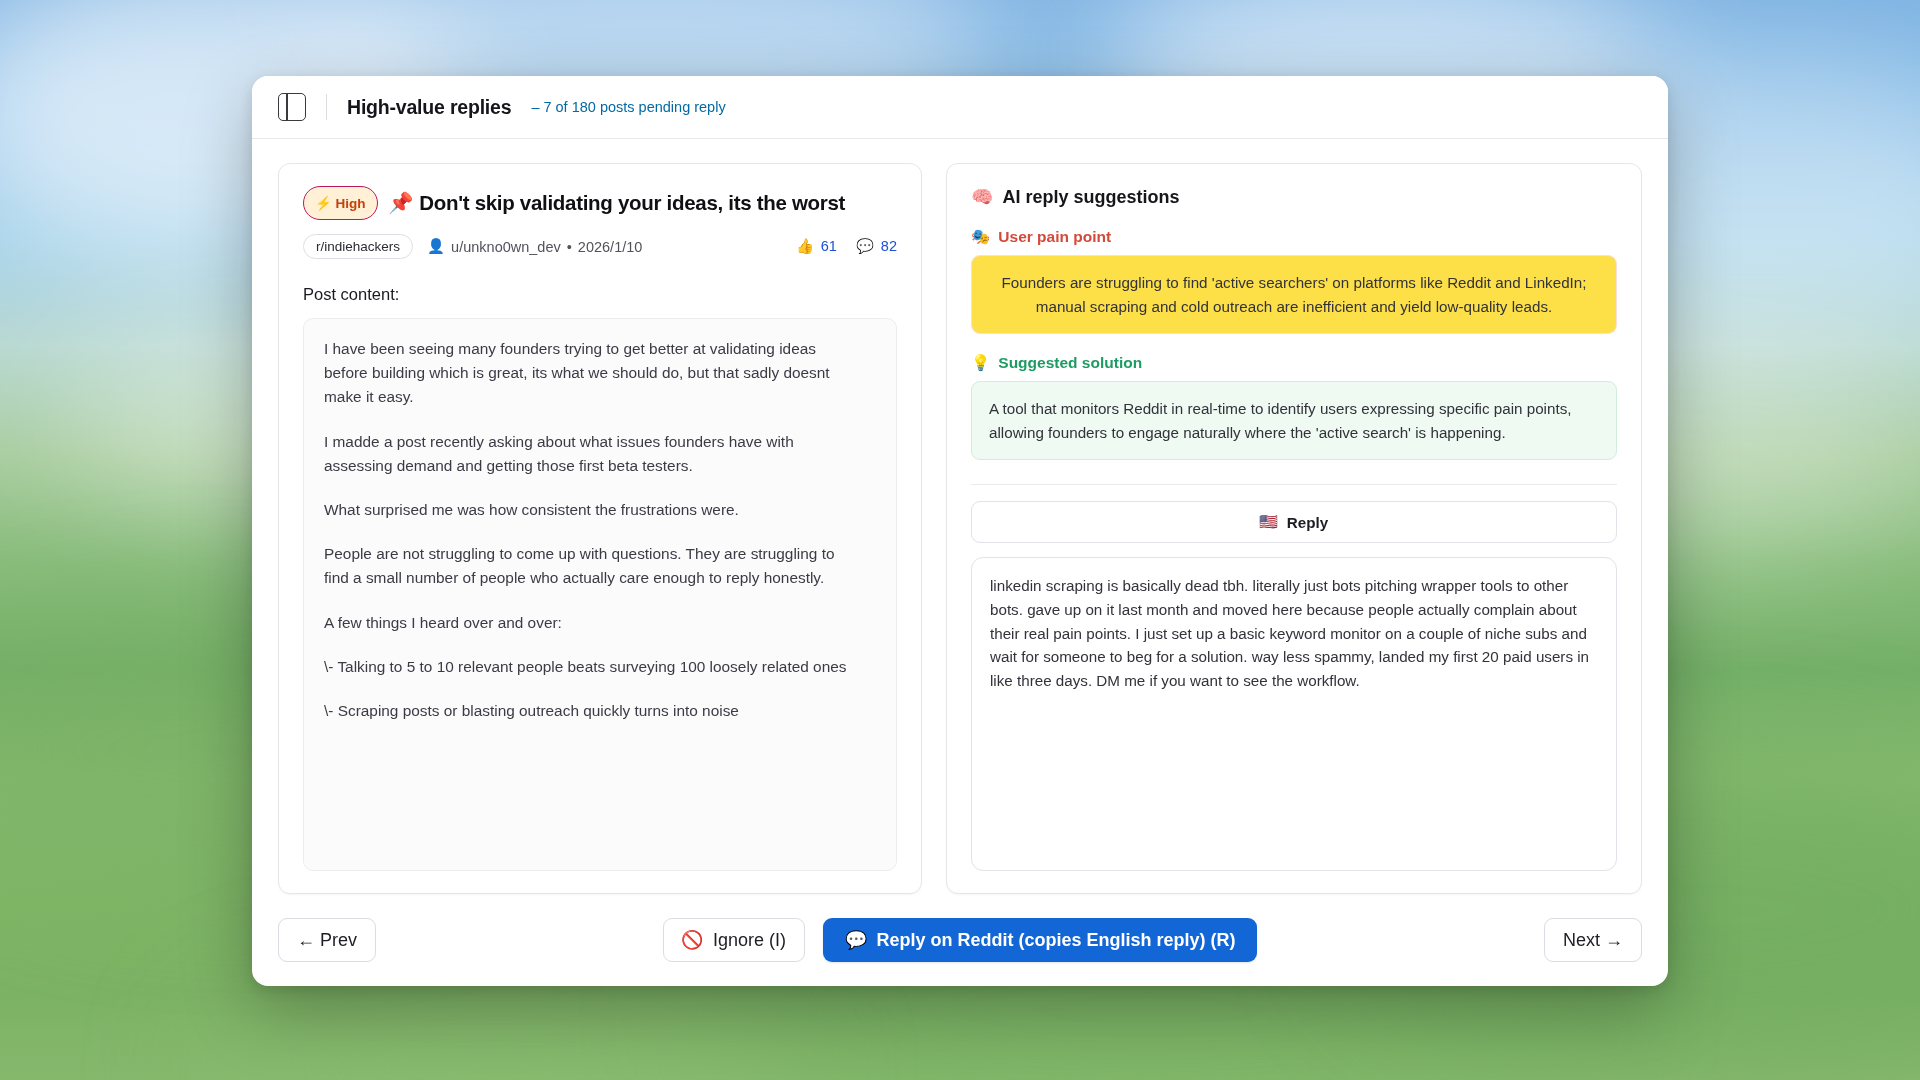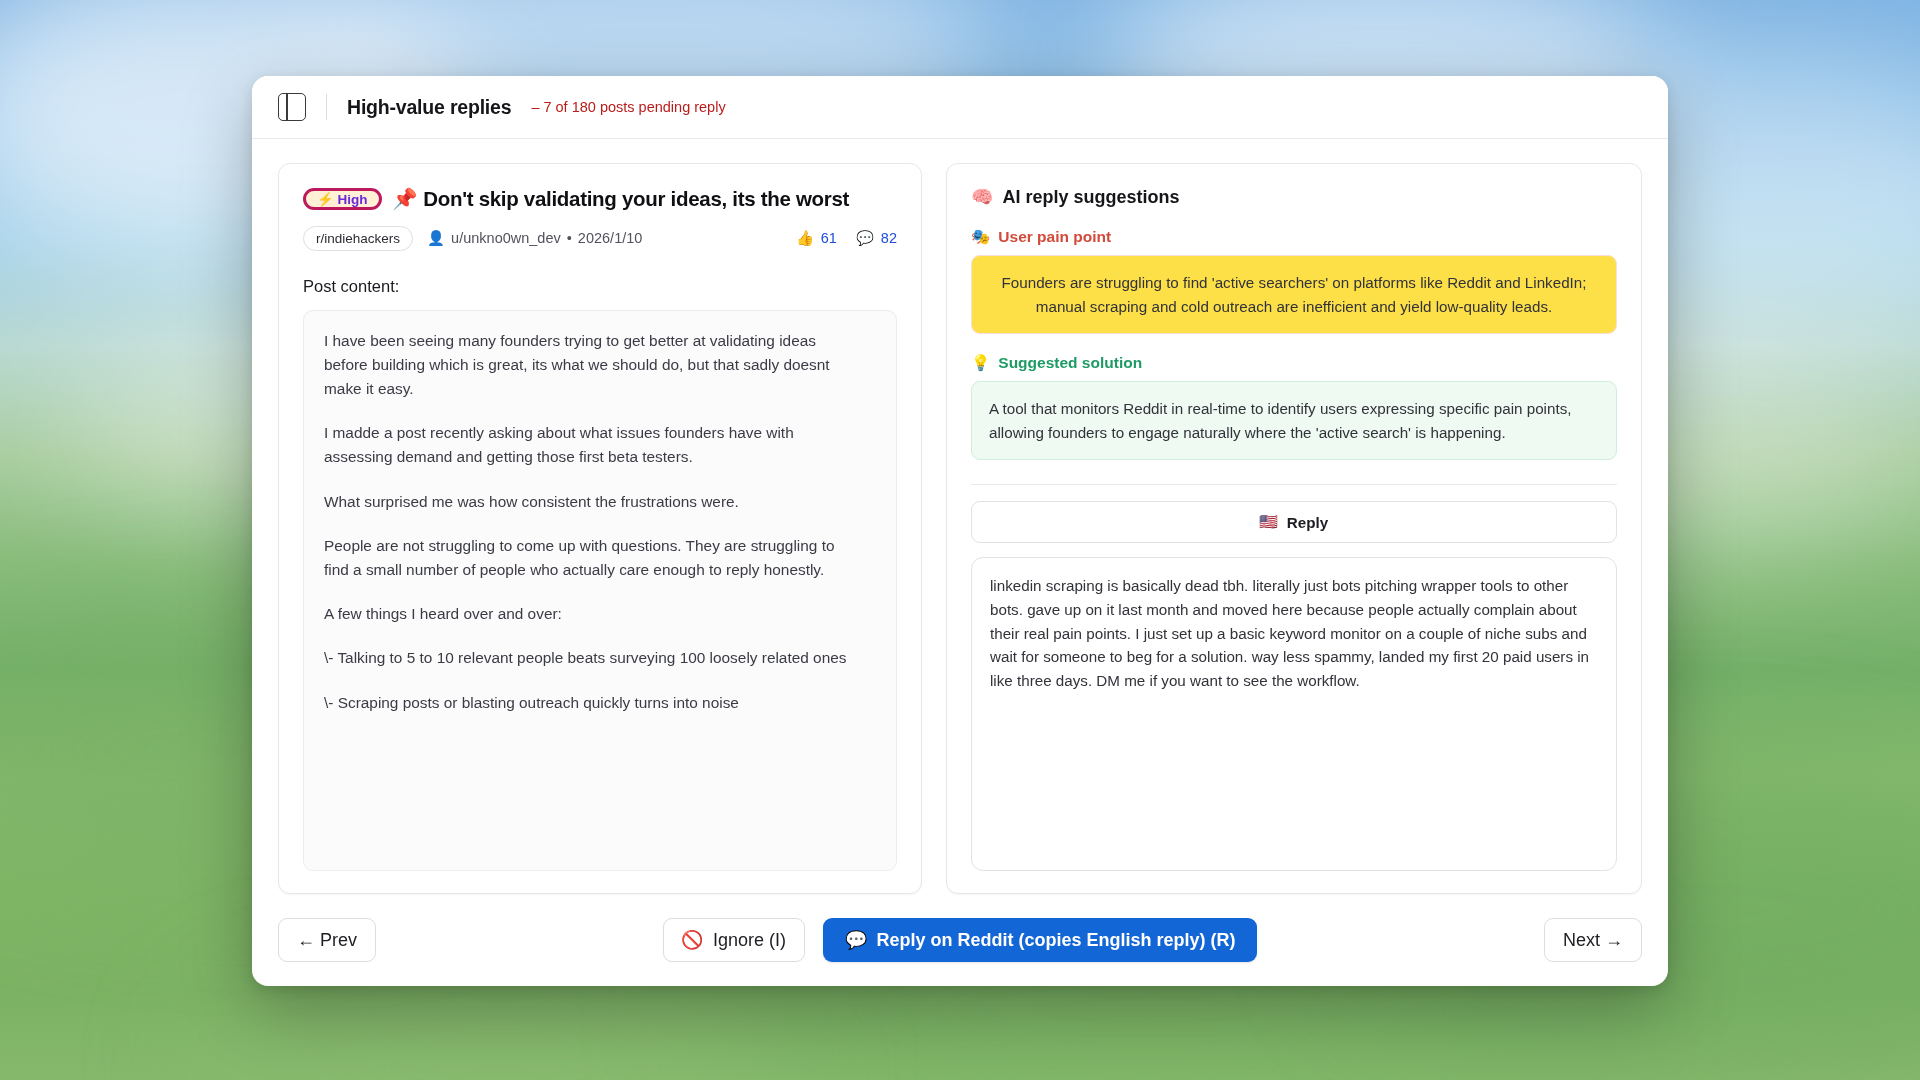--- a/index.html
+++ b/index.html
@@ -90,21 +90,21 @@
     margin: 0 6px;
   }
   .app-title {
     font-size: 19.5px;
     font-weight: bold;
     color: #15151a;
     letter-spacing: -0.2px;
   }
   .app-subtitle {
     font-size: 14.5px;
-    color: #b91c1c;
+    color: #0369a1;
     margin-left: 6px;
   }
 
   
   .content {
     flex: 1;
     display: flex;
     gap: 24px;
     padding: 24px 26px 0 26px;
     min-height: 0;
@@ -132,26 +132,26 @@
 
   
   .post-head {
     display: flex;
     align-items: center;
     gap: 11px;
     margin-bottom: 14px;
   }
   .pill-high {
     background: #fff0d6;
-    color: #6d28d9;
-    border: 3px solid #be185d;
+    color: #c2410c;
+    border: 1px solid #be185d;
     border-radius: 999px;
     font-size: 13.5px;
     font-weight: bold;
-    padding: 0 11px;
+    padding: 8px 11px;
     white-space: nowrap;
   }
   .post-title {
     font-size: 20.5px;
     font-weight: bold;
     color: #101014;
     letter-spacing: -0.3px;
     line-height: 1.25;
   }
   .meta-row {

